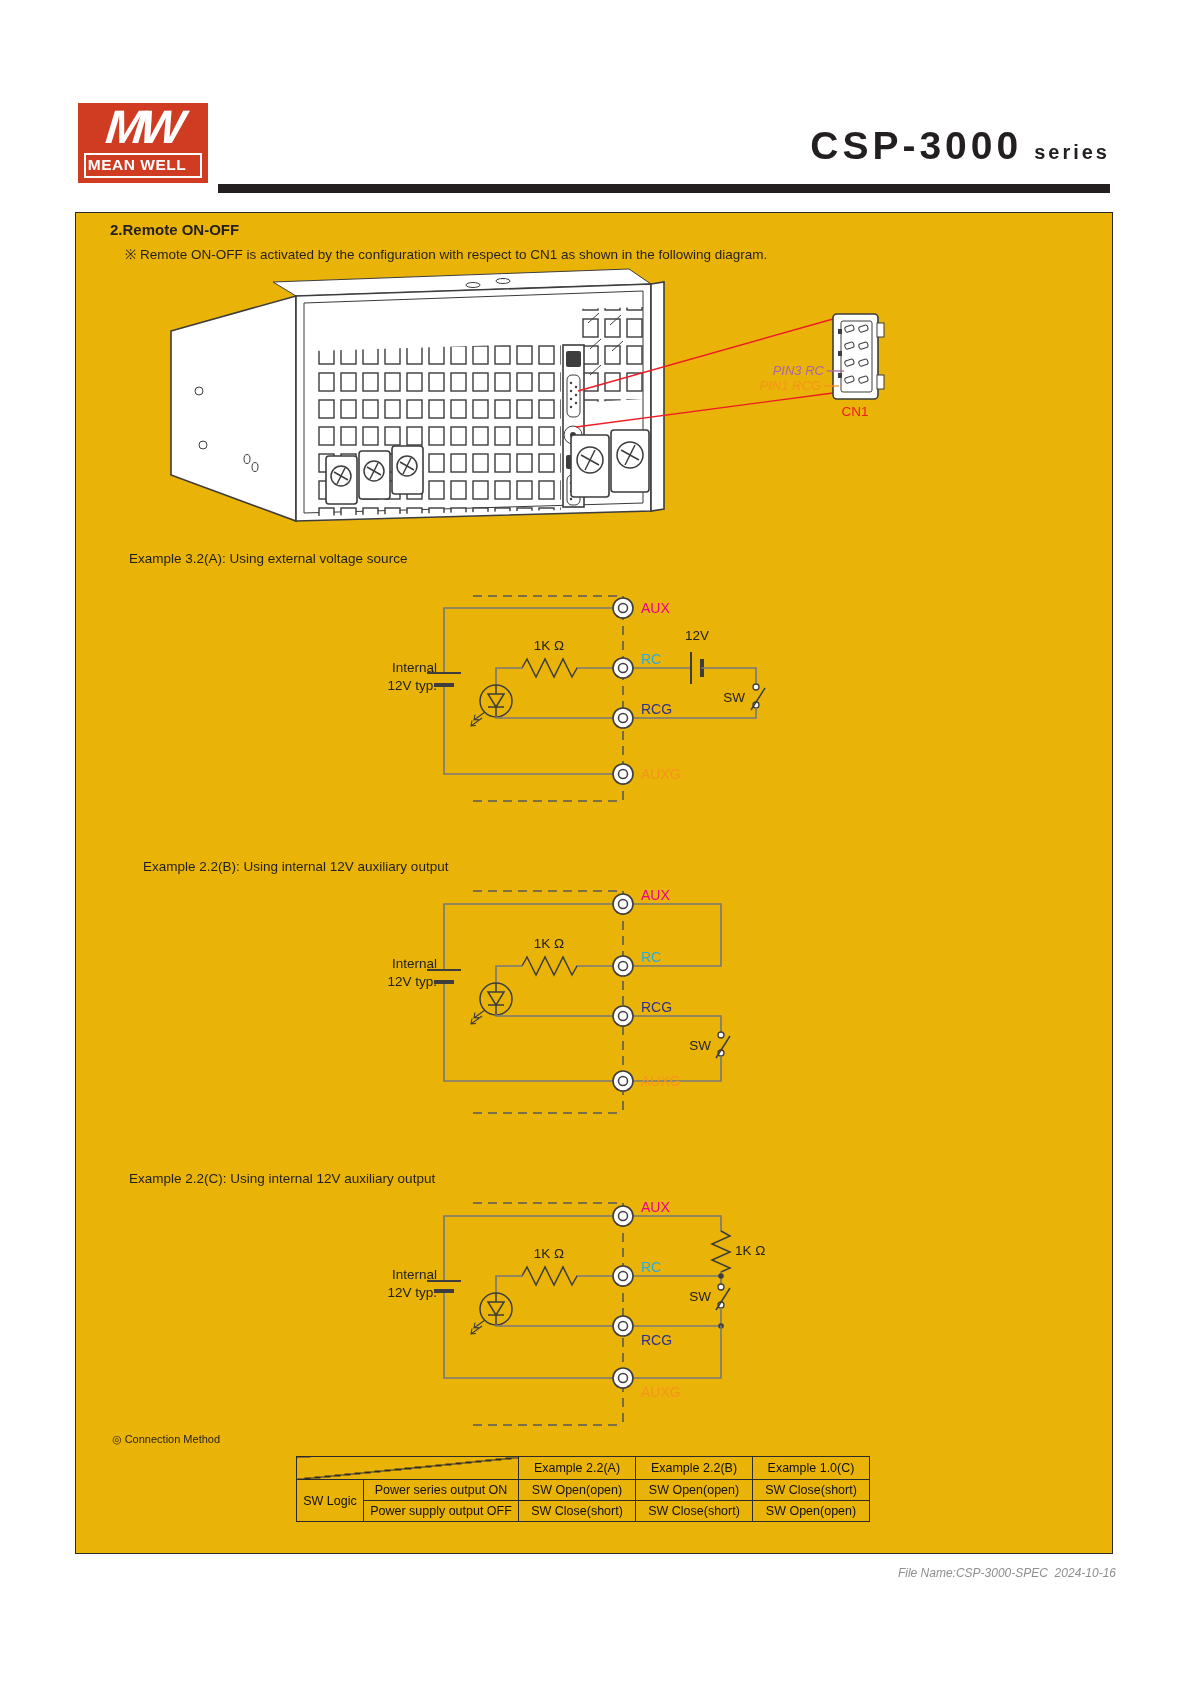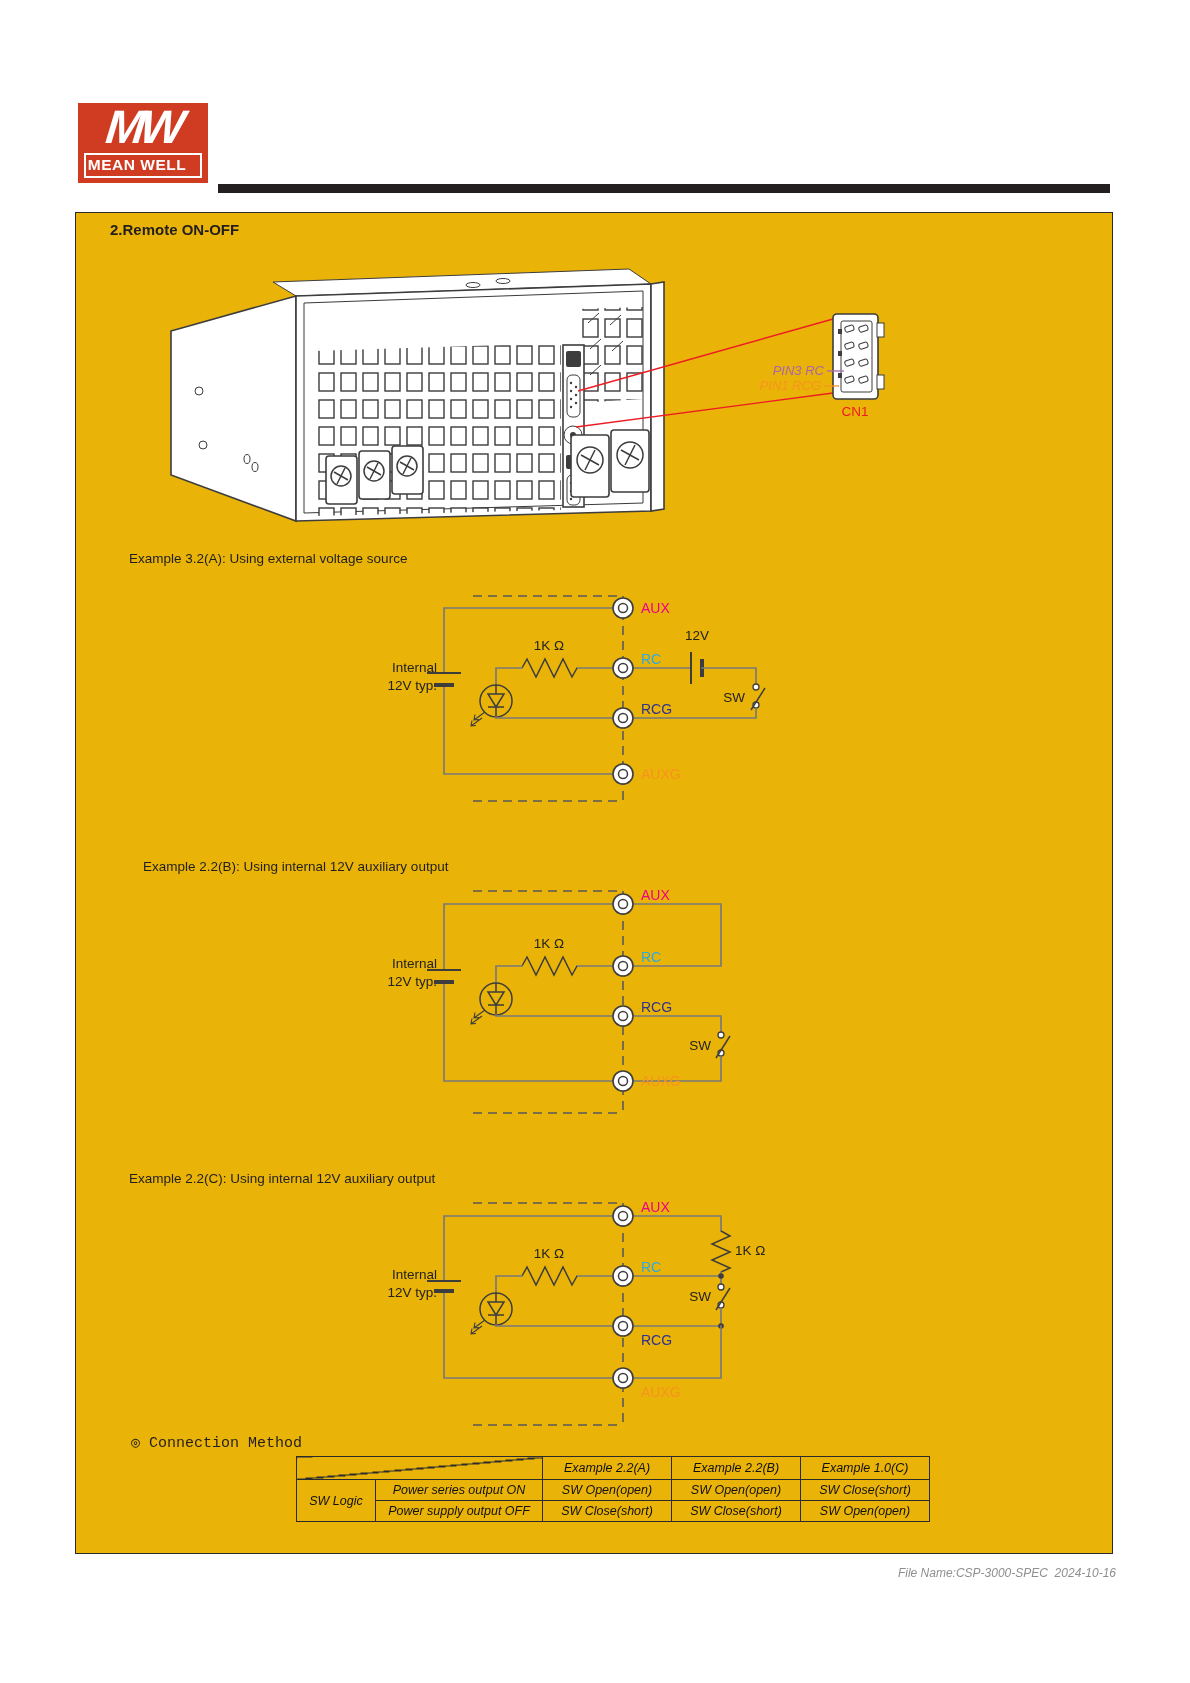--- a/index.html
+++ b/index.html
@@ -19,21 +19,21 @@
   .series-wrap{right:80px;top:124px;display:flex;align-items:baseline;gap:12px;}
   .series{font-size:39px;font-weight:bold;letter-spacing:4px;}
   .series-suffix{font-size:20px;font-weight:bold;letter-spacing:3px;}
   .header-rule{left:218px;top:184px;width:892px;height:9px;background:#231f20;}
 
   
   .content-box{left:75px;top:212px;width:1036px;height:1340px;border:1.8px solid #2a2a2a;background:#eab308;}
   .sec-h{left:34px;top:8px;font-size:15px;font-weight:bold;}
   .sec-note{left:49px;top:32px;font-size:13.5px;}
   .ex-title{font-size:13.5px;color:#1f1f1f;}
-  .cm-head{left:55px;top:1220px;font-size:15px;font-family:Liberation Mono, monospace;}
+  .cm-head{left:36px;top:1220px;font-size:11px;}
 
   
   svg text{font-family:"Liberation Sans",sans-serif;}
   .wire{stroke:#7a7a7a;stroke-width:1.7;fill:none;stroke-linecap:square;}
   .comp{stroke:#3d3d3d;stroke-width:1.5;fill:none;}
   .comp2{stroke:#3d3d3d;stroke-width:2;fill:none;}
   .compT{stroke:#3d3d3d;stroke-width:4;fill:none;}
   .arrw{stroke:#3d3d3d;stroke-width:1.1;fill:none;}
   .dashl{stroke:#5a5a5a;stroke-width:1.6;stroke-dasharray:9 6;fill:none;}
   .blk{fill:#fff;stroke:#3d3d3d;stroke-width:1.6;}
@@ -42,43 +42,48 @@
   .txt{font-size:13.5px;fill:#222;}
   .lab{font-size:14px;}
   .c-aux{fill:#ec008c;}  .c-rc{fill:#29abe2;}  .c-rcg{fill:#2e3192;}  .c-auxg{fill:#f7941d;}
   .c-pin3{fill:#a967a9;font-style:italic;font-size:13px;}
   .c-pin1{fill:#f7941d;font-style:italic;font-size:13px;}
   .c-cn1{fill:#ed1c24;font-size:13.5px;}
   .red{stroke:#ed1c24;stroke-width:1.3;fill:none;}
 
   
   .cm-table{left:220px;top:1243px;border-collapse:collapse;font-size:12.5px;color:#111;}
-  .cm-table td{border:1.4px solid #2b2b2b;text-align:center;padding:0 9px;height:20px;font-style:italic;}
+  .cm-table td{border:1.4px solid #2b2b2b;text-align:center;padding:0 3px;height:20px;}
   .cm-table tr.hdr td{height:22px;}
   td.diag{border:1.4px solid #2b2b2b;background-image:linear-gradient(to bottom right,
           transparent calc(50% - 0.8px), #2b2b2b calc(50% - 0.8px),
           #2b2b2b calc(50% + 0.8px), transparent calc(50% + 0.8px));}
   .w0{width:60px;} .w1{width:148px;} .wv{width:110px;}
 
   .footer{right:74px;top:1566px;font-size:12px;font-style:italic;color:#8f8f8f;white-space:pre;}
 </style>
 </head>
 <body>
 
 <div class="page">
 
   <div class="abs logo">
     <div class="logo-mw">MW</div>
     <div class="logo-brand">MEAN WELL</div>
   </div>
+  <div class="abs series-wrap">
+    <span class="series">CSP-3000</span>
+    <span class="series-suffix">series</span>
+  </div>
   <div class="abs header-rule"></div>
 
   <div class="abs content-box">
 
     <div class="abs sec-h">2.Remote ON-OFF</div>
+    <div class="abs sec-note">※ Remote ON-OFF is activated by the configuration with respect to CN1 as shown in the following diagram.</div>
 
     <svg class="abs" style="left:65px;top:50px" width="770" height="295" viewBox="0 0 770 295">
       <defs>
         <pattern id="vent" width="22" height="27" patternUnits="userSpaceOnUse">
           <rect x="2" y="2" width="15" height="18" fill="#fff" stroke="#3a3a3a" stroke-width="1.4"></rect>
         </pattern>
       </defs>
 
       <g>
         <polygon class="thin" points="132,19 488,6 510,21 155,33"></polygon>

